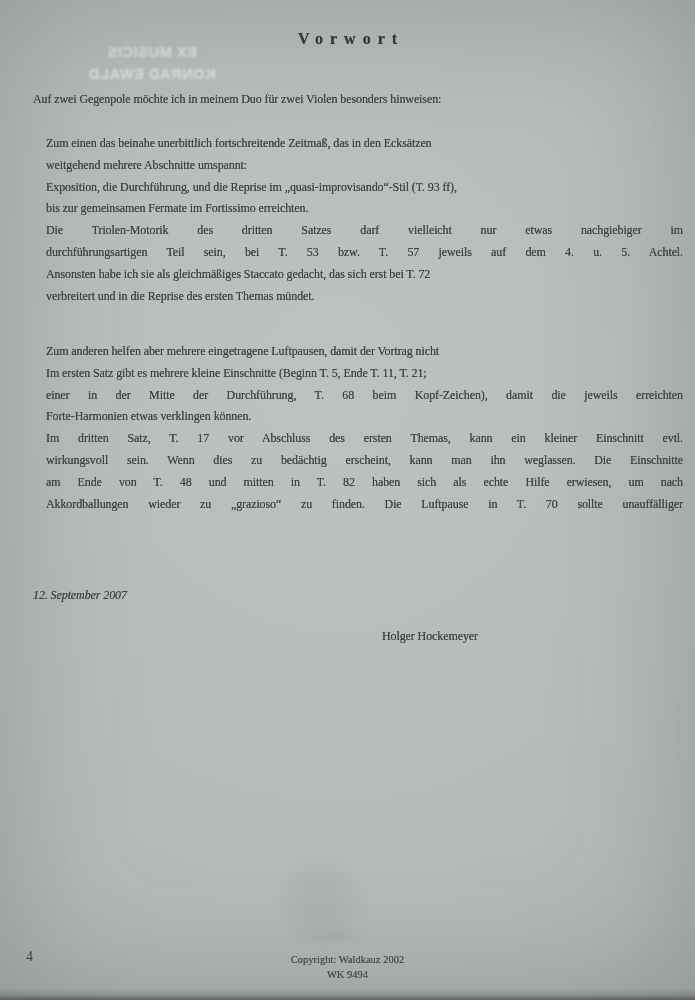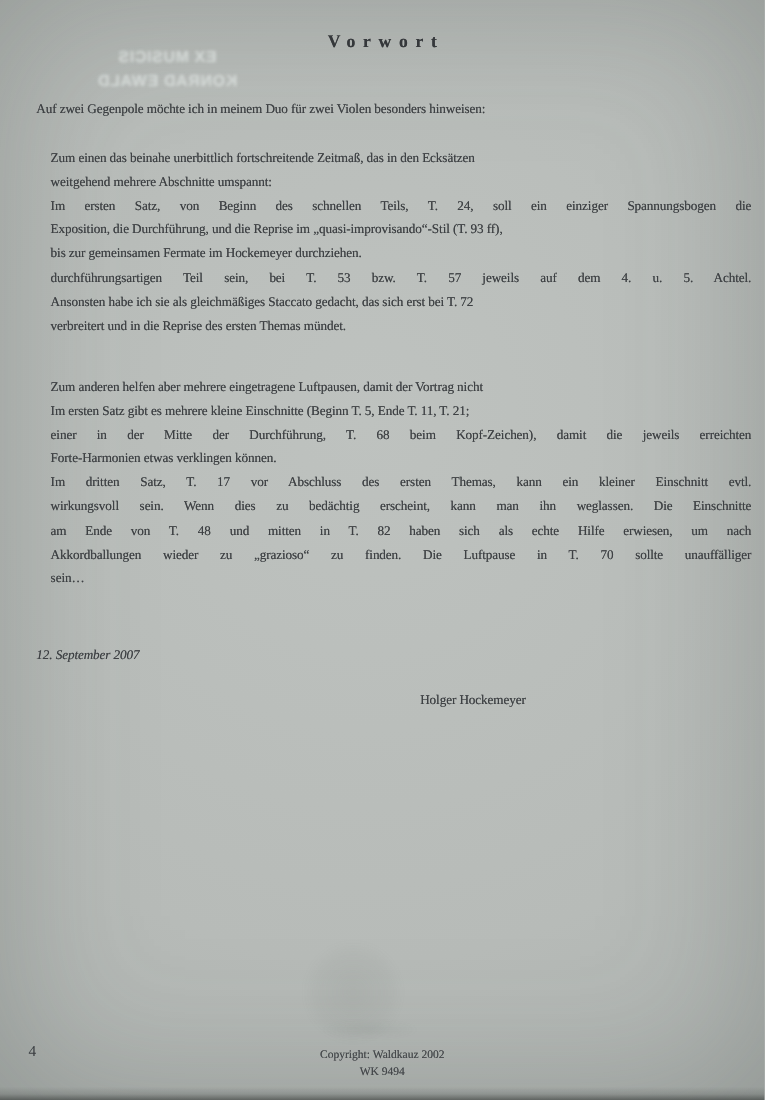--- a/index.html
+++ b/index.html
@@ -93,38 +93,37 @@
       <div>KONRAD EWALD</div>
     </div>
 
     <h1 class="title">Vorwort</h1>
 
     <div class="intro line">Auf zwei Gegenpole möchte ich in meinem Duo für zwei Violen besonders hinweisen:</div>
 
     <div class="para" style="top:133px">
       <div class="line">Zum einen das beinahe unerbittlich fortschreitende Zeitmaß, das in den Ecksätzen</div>
       <div class="line">weitgehend mehrere Abschnitte umspannt:</div>
-      <div class="line j">Im ersten Satz, von Beginn des schnellen Teils, T. 24, soll ein einziger Spannungsbogen die</div>
       <div class="line">Exposition, die Durchführung, und die Reprise im „quasi-improvisando“-Stil (T. 93 ff),</div>
-      <div class="line">bis zur gemeinsamen Fermate im Hockemeyer durchziehen.</div>
+      <div class="line">bis zur gemeinsamen Fermate im Fortissimo erreichten.</div>
+      <div class="line j">Die Triolen-Motorik des dritten Satzes darf vielleicht nur etwas nachgiebiger im</div>
       <div class="line j">durchführungsartigen Teil sein, bei T. 53 bzw. T. 57 jeweils auf dem 4. u. 5. Achtel.</div>
       <div class="line">Ansonsten habe ich sie als gleichmäßiges Staccato gedacht, das sich erst bei T. 72</div>
       <div class="line">verbreitert und in die Reprise des ersten Themas mündet.</div>
     </div>
 
     <div class="para" style="top:341px">
       <div class="line">Zum anderen helfen aber mehrere eingetragene Luftpausen, damit der Vortrag nicht</div>
       <div class="line">Im ersten Satz gibt es mehrere kleine Einschnitte (Beginn T. 5, Ende T. 11, T. 21;</div>
       <div class="line j">einer in der Mitte der Durchführung, T. 68 beim Kopf-Zeichen), damit die jeweils erreichten</div>
       <div class="line">Forte-Harmonien etwas verklingen können.</div>
       <div class="line j">Im dritten Satz, T. 17 vor Abschluss des ersten Themas, kann ein kleiner Einschnitt evtl.</div>
       <div class="line j">wirkungsvoll sein. Wenn dies zu bedächtig erscheint, kann man ihn weglassen. Die Einschnitte</div>
       <div class="line j">am Ende von T. 48 und mitten in T. 82 haben sich als echte Hilfe erwiesen, um nach</div>
       <div class="line j">Akkordballungen wieder zu „grazioso“ zu finden. Die Luftpause in T. 70 sollte unauffälliger</div>
-      <div class="line">sein…</div>
     </div>
 
     <div class="date single">12. September 2007</div>
     <div class="signature single">Holger Hockemeyer</div>
 
     <div class="blob"></div>
     <div class="smudge"></div>
 
     <div class="page-number">4</div>
     <div class="copyright">

